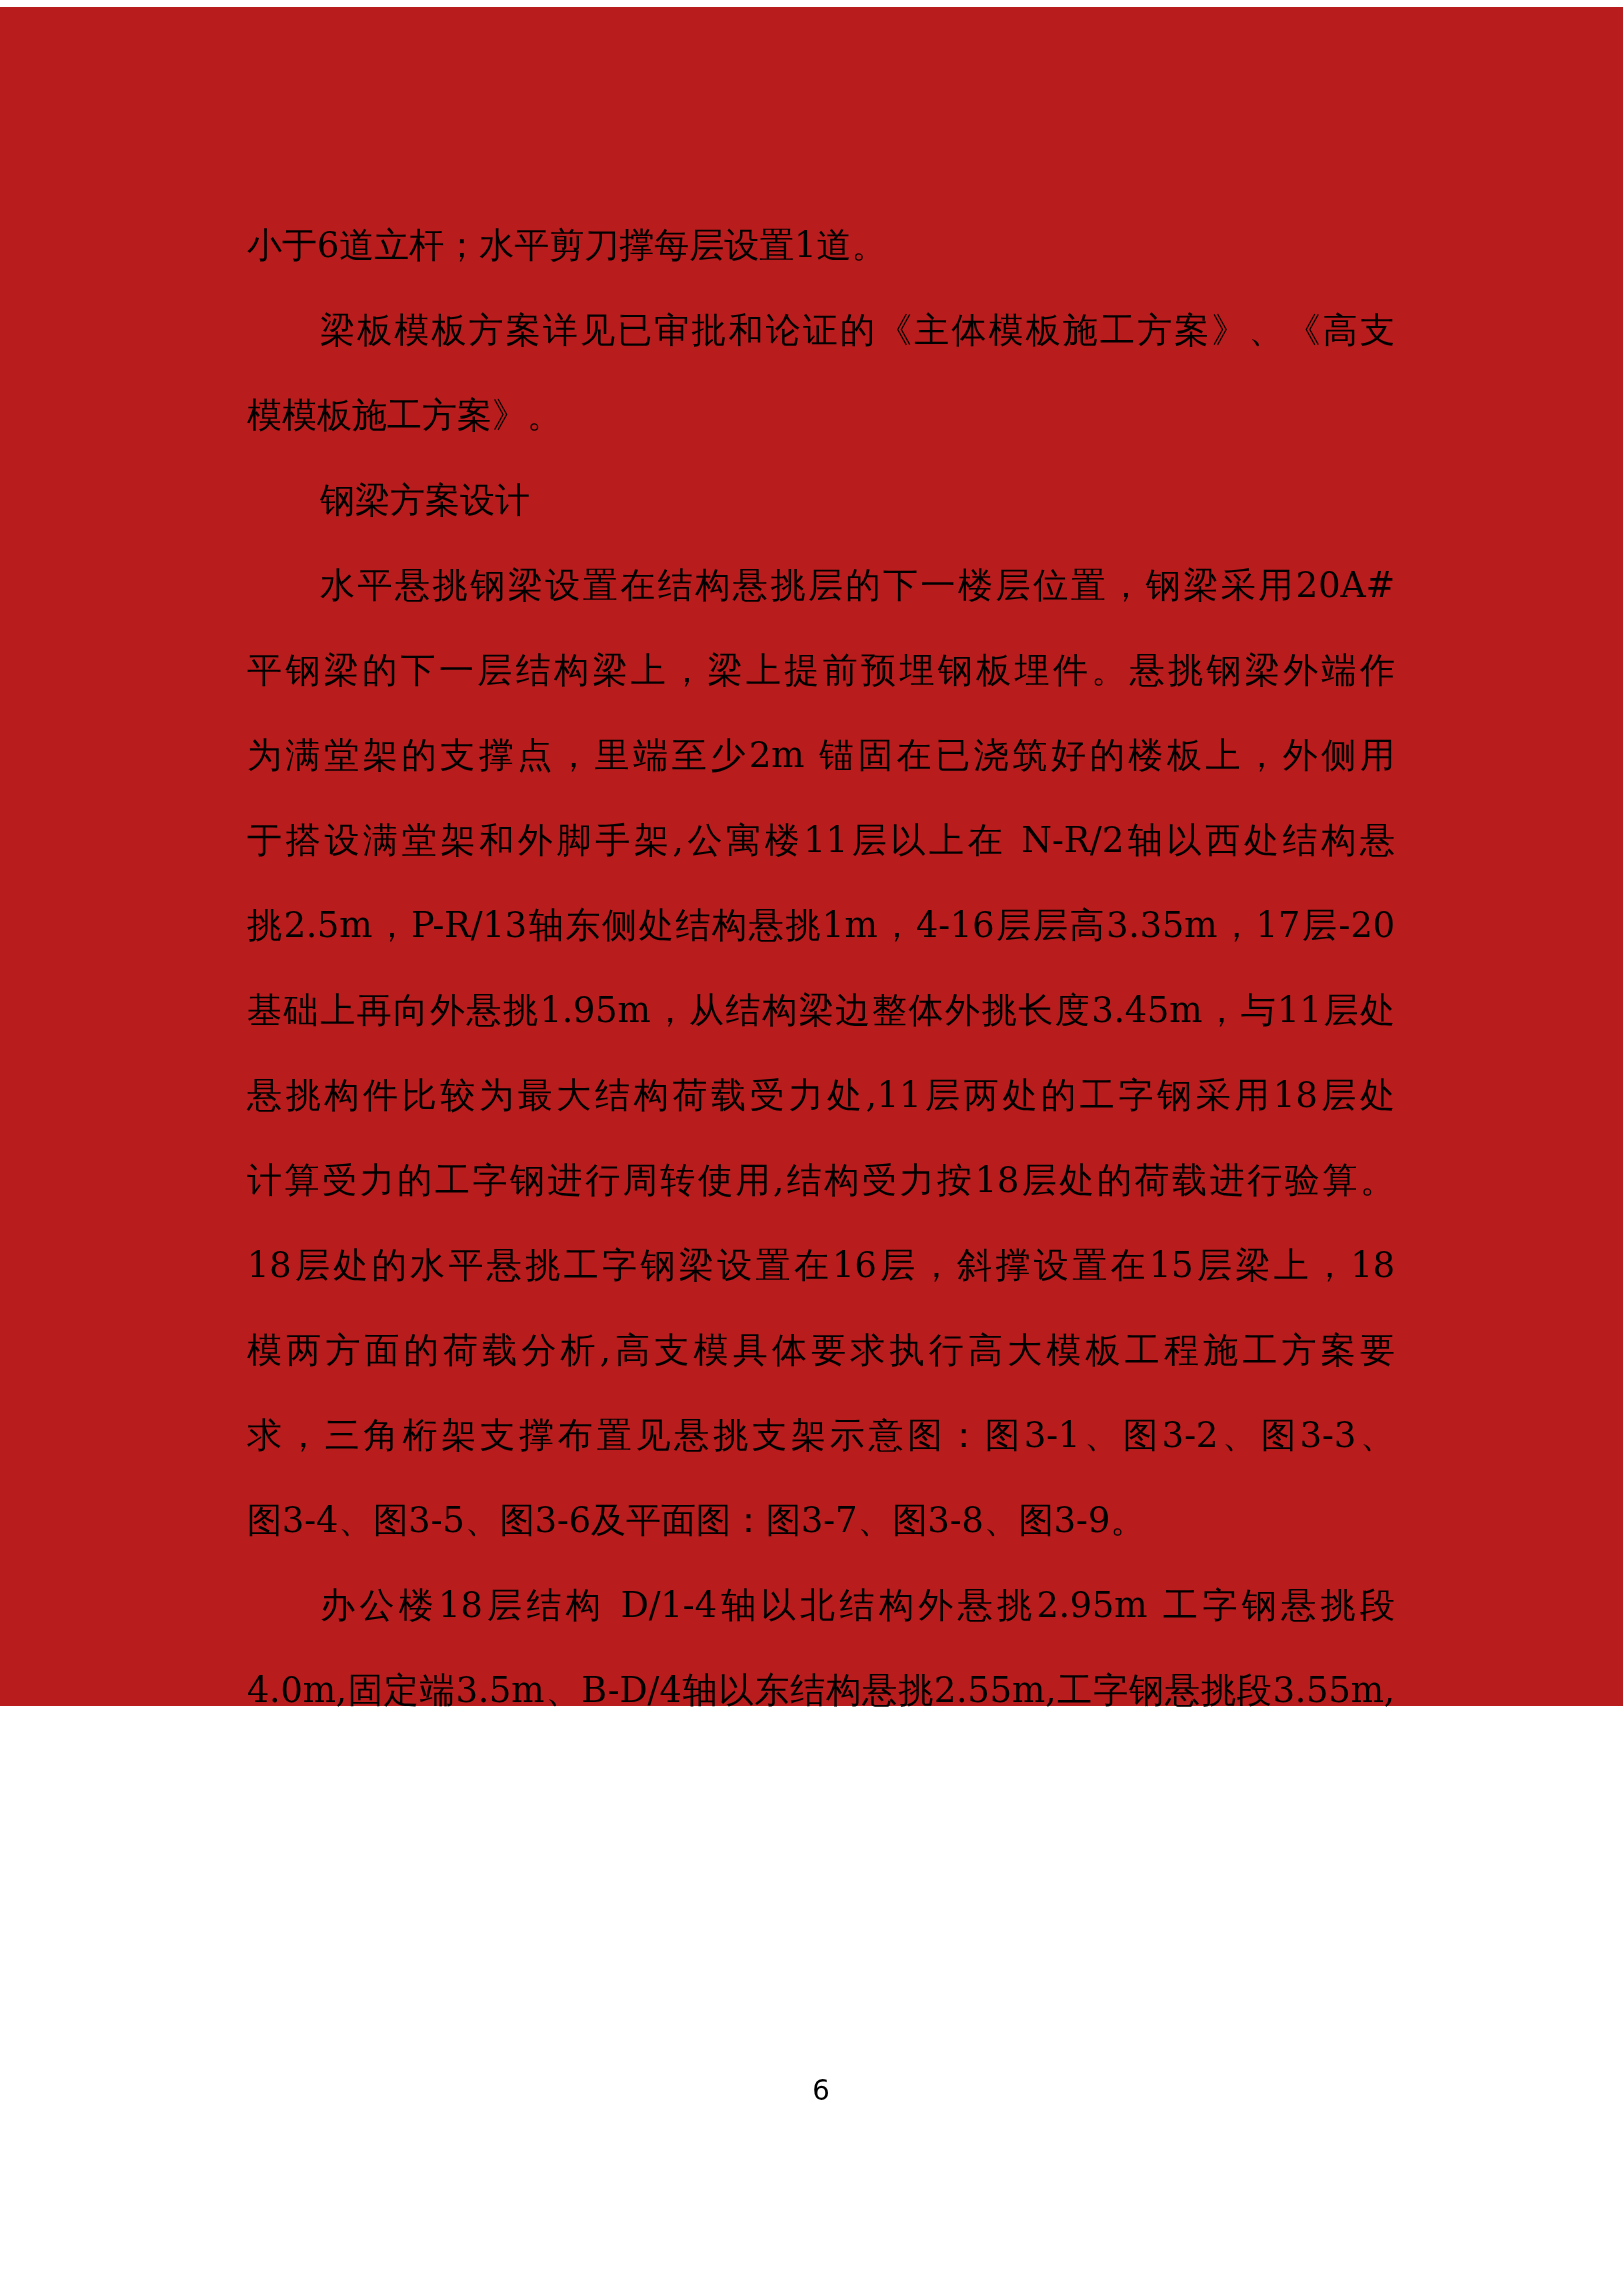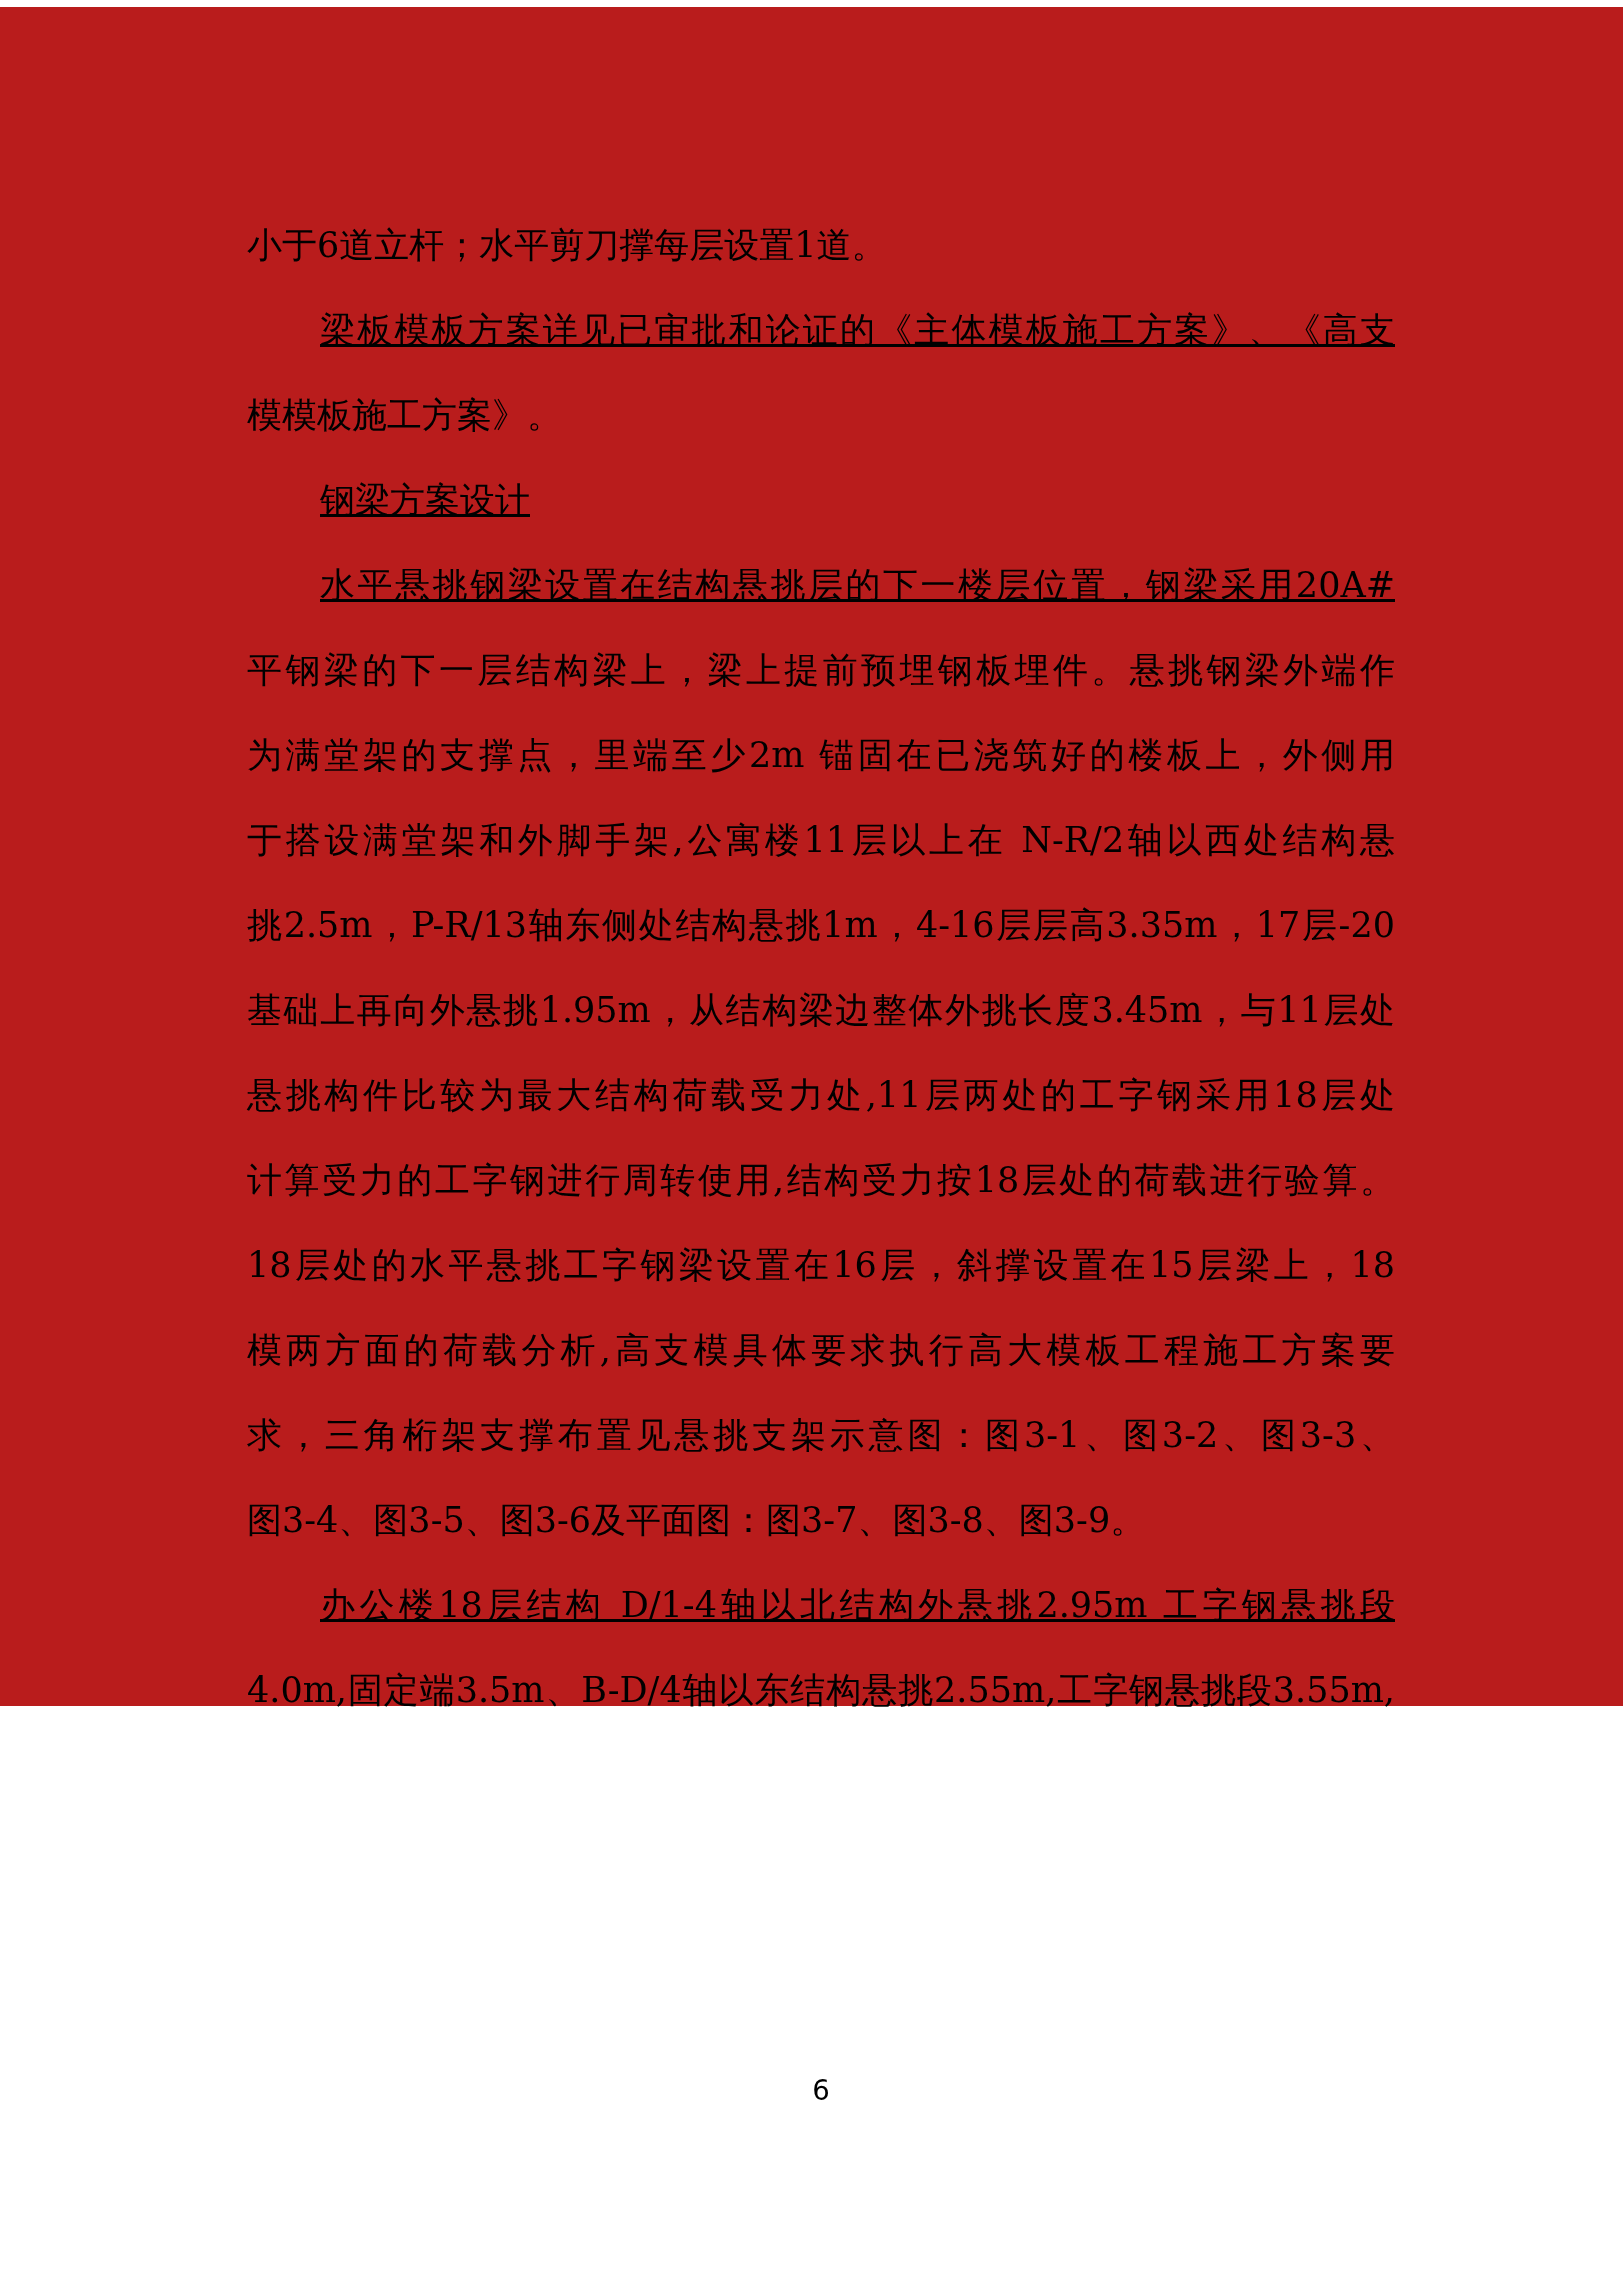--- a/index.html
+++ b/index.html
@@ -36,21 +36,20 @@
       height: 85px;
       color: #000000;
       text-align: left;
     }
     .line.fill {
       text-align: justify;
       text-align-last: justify;
     }
     .line.indent {
       text-indent: 73px;
-      text-decoration: underline;
     }
     .page-number {
       position: absolute;
       top: 2066px;
       left: 247px;
       width: 1148px;
       text-align: center;
       font-family: "DejaVu Sans", "Liberation Sans", sans-serif;
       font-size: 27.5px;
       line-height: 34px;

